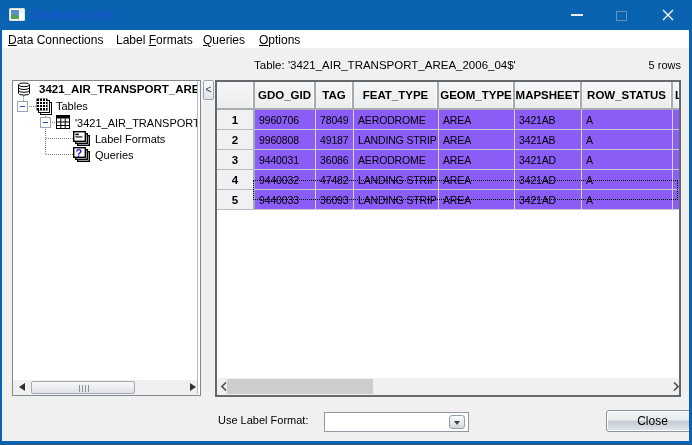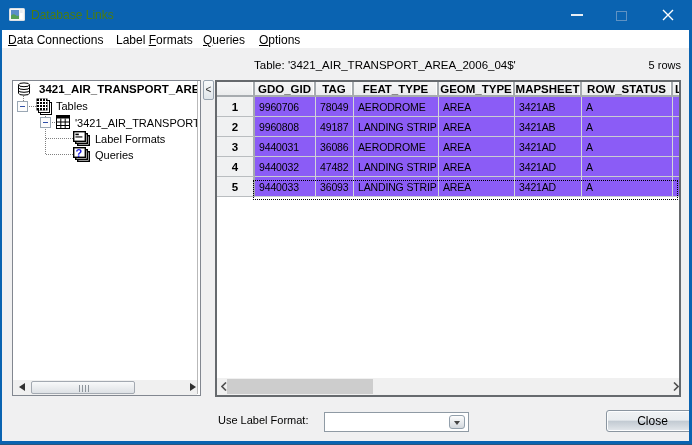--- a/index.html
+++ b/index.html
@@ -1,21 +1,21 @@
 <!DOCTYPE html>
 <html><head>
 <meta charset="utf-8">
 <style>
   html,body{margin:0;padding:0;}
   body{width:692px;height:445px;position:relative;background:#f0f0f1;
        font-family:"Liberation Sans",sans-serif;font-size:12px;color:#000;overflow:hidden;}
   .abs{position:absolute;}
   
   #titlebar{left:0;top:0;width:692px;height:30px;background:#0a63b1;}
-  #title{left:31px;top:8px;color:#4d7c0f;font-size:12px;}
+  #title{left:31px;top:8px;color:#1d4ed8;font-size:12px;}
   
   .wb{background:#0a63b1;}
   
   #menubar{left:2px;top:30px;width:688px;height:18px;background:#fff;}
   .mi{position:absolute;top:3px;}
   .mi u{text-decoration:underline;}
   
   #tbl-label{left:222px;top:59px;font-size:11.5px;margin-left:32px;}
   #rows-label{left:560px;top:59px;width:121px;text-align:right;font-size:11px;}
   
@@ -33,21 +33,21 @@
   #tsb{left:13px;top:380px;width:184px;height:15px;background:#f0f0f0;}
   #tsb-thumb{position:absolute;left:18px;top:1px;width:104px;height:13px;background:linear-gradient(#f8f9fa,#eceef0 45%,#dde1e5);border:1px solid #a3a9b1;border-radius:2px;box-sizing:border-box;}
   .grip{position:absolute;top:3px;width:1px;height:7px;background:#8e959c;}
   .arrL{position:absolute;width:0;height:0;border-style:solid;}
   
   #collapse{left:203px;top:80px;width:11px;height:20px;background:linear-gradient(#f8fafb,#dfe5ea);border:1px solid #98a4b0;border-radius:2px;box-sizing:border-box;color:#333;font-size:10px;line-height:18px;text-align:center;}
   
   #grid{left:215px;top:80px;width:466px;height:317px;border:2px solid #666a6e;background:#fff;box-sizing:border-box;}
   table{border-collapse:separate;border-spacing:0;table-layout:fixed;width:462px;}
   td,th{padding:0;font-size:10.5px;height:20px;box-sizing:border-box;overflow:hidden;white-space:nowrap;}
-  .hc{background:linear-gradient(#f6f6f7,#f0f1f2 55%,#eaeced);border-right:2px solid #a6abaf;border-bottom:2px solid #a6abaf;box-shadow:inset -1px 0 0 #fdfdfd;font-weight:bold;font-size:11.5px;text-align:center;height:15px;}
+  .hc{background:linear-gradient(#f6f6f7,#f0f1f2 55%,#eaeced);border-right:2px solid #a6abaf;border-bottom:2px solid #a6abaf;box-shadow:inset -1px 0 0 #fdfdfd;font-weight:bold;font-size:11.5px;text-align:center;height:28px;}
   .hc:last-child{text-align:left;padding-left:2px;border-right:none;}
   .rh{background:#f0f1f2;border-right:2px solid #a6abaf;border-bottom:1px solid #b9bdc0;font-weight:bold;font-size:11.5px;text-align:center;}
   .dc{border-right:1px solid #d2d5d8;border-bottom:1px solid #c9cdd1;padding-left:4px;background:#8b5cf6;letter-spacing:-0.15px;}
   .dc:last-child{border-right:none;}
   
   #gsb{left:217px;top:378px;width:462px;height:17px;background:#f0f0f0;}
   #gsb-thumb{position:absolute;left:10px;top:1px;width:146px;height:15px;background:#cdcdcd;}
   
   #focus{left:253px;top:180px;width:425px;height:20px;outline:1px dotted #000;outline-offset:-1px;}
   

